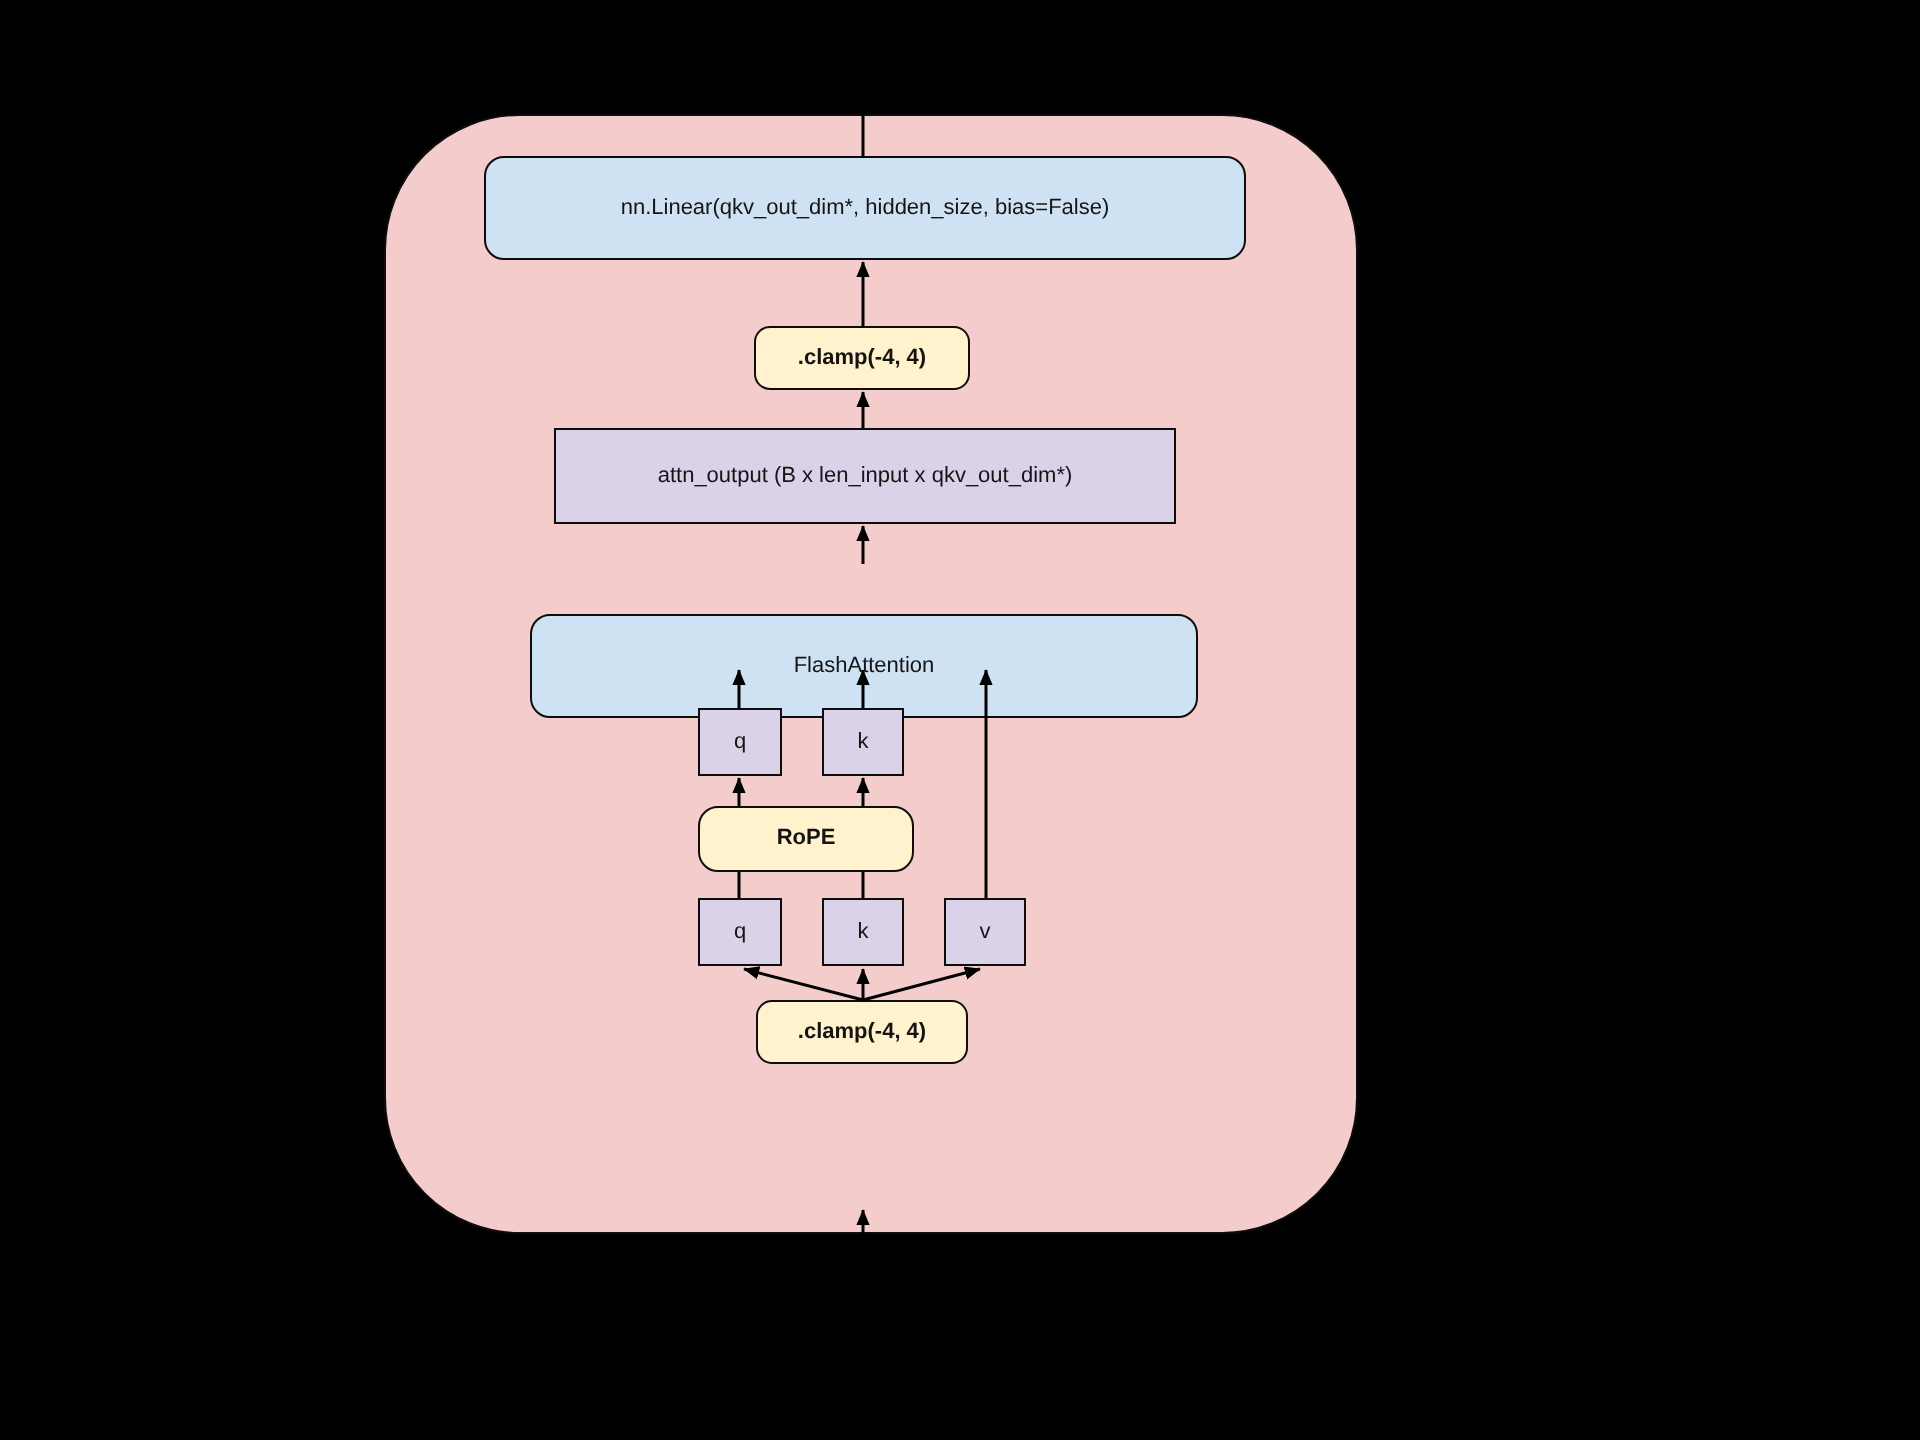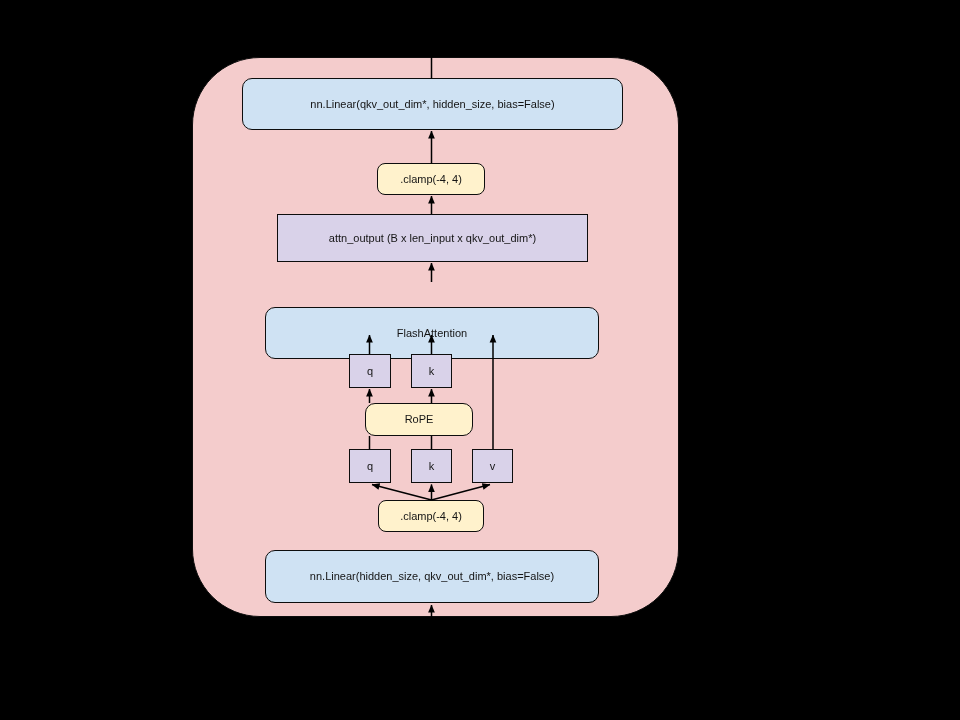--- a/index.html
+++ b/index.html
@@ -31,33 +31,33 @@
     display: flex;
     align-items: center;
     justify-content: center;
     text-align: center;
     font-size: 11px;
     line-height: 1.15;
     border: 1px solid var(--color-border, #0d0d0d);
     white-space: nowrap;
   }
   .fill-linear  { background: var(--color-linear-fill,  #cfe2f3); }
-  .fill-op      { background: var(--color-op-fill,      #fff2cc); }
+  .fill-op      { background: var(--color-op-fill,      #fff2cc); font-weight: bold; }
   .fill-tensor  { background: var(--color-tensor-fill,  #d9d2e9); }
   .round-lg { border-radius: 10px; }
   .round-sm { border-radius: 8px; }
 
   
   .n-linear-out { left: 242px; top: 78px;  width: 381px; height: 52px; }
   .n-clamp-top  { left: 377px; top: 163px; width: 108px; height: 32px; }
   .n-attn-out   { left: 277px; top: 214px; width: 311px; height: 48px; }
   .n-flash      { left: 265px; top: 282px; width: 334px; height: 52px; margin-top: 25px; }
   .n-q-top      { left: 349px; top: 354px; width: 42px;  height: 34px; }
   .n-k-top      { left: 411px; top: 354px; width: 41px;  height: 34px; }
-  .n-rope       { left: 349px; top: 403px; width: 108px; height: 33px; margin-left: 16px; }
+  .n-rope       { left: 349px; top: 403px; width: 108px; height: 33px; }
   .n-q-bot      { left: 349px; top: 449px; width: 42px;  height: 34px; }
   .n-k-bot      { left: 411px; top: 449px; width: 41px;  height: 34px; }
   .n-v-bot      { left: 472px; top: 449px; width: 41px;  height: 34px; }
   .n-clamp-bot  { left: 378px; top: 500px; width: 106px; height: 32px; }
   .n-linear-in  { left: 265px; top: 550px; width: 334px; height: 53px; }
   .n-input      { left: 372px; top: 672px; width: 121px; height: 35px; }
 
   .overlay {
     position: absolute;
     left: 0; top: 0;
@@ -92,21 +92,20 @@
   <div class="node fill-op round-lg n-rope">RoPE</div>
 
   <div class="node fill-tensor n-q-bot">q</div>
 
   <div class="node fill-tensor n-k-bot">k</div>
 
   <div class="node fill-tensor n-v-bot">v</div>
 
   <div class="node fill-op round-sm n-clamp-bot">.clamp(-4, 4)</div>
 
-  <div class="node fill-linear round-lg n-linear-in">nn.Linear(hidden_size, qkv_out_dim*, bias=False)</div>
 
 
   <svg class="overlay" width="960" height="720">
     <defs>
       <marker id="arrow" viewBox="0 0 10 10" refX="9.5" refY="5" markerWidth="8" markerHeight="8" markerUnits="userSpaceOnUse" orient="auto-start-reverse">
         <path class="arrowhead" d="M 0 0.8 L 10 5 L 0 9.2 z" fill="#000"></path>
       </marker>
     </defs>
 
     <line x1="431.5" y1="0" x2="431.5" y2="78.5"></line>

